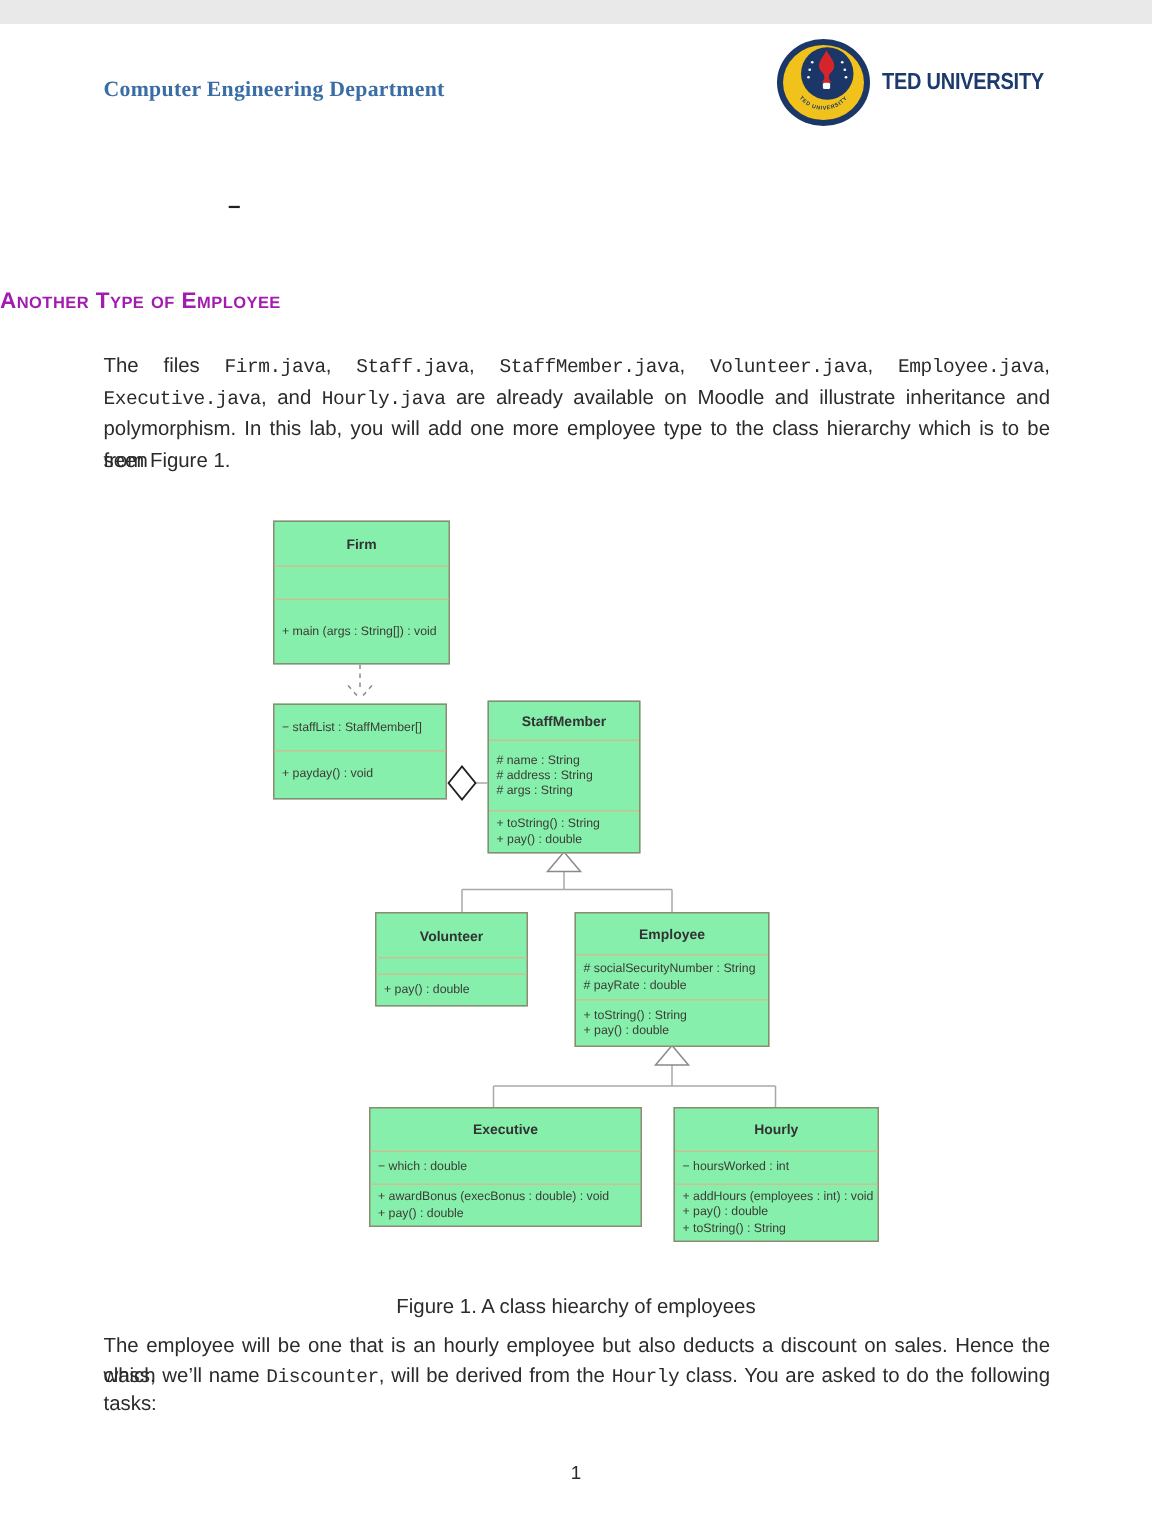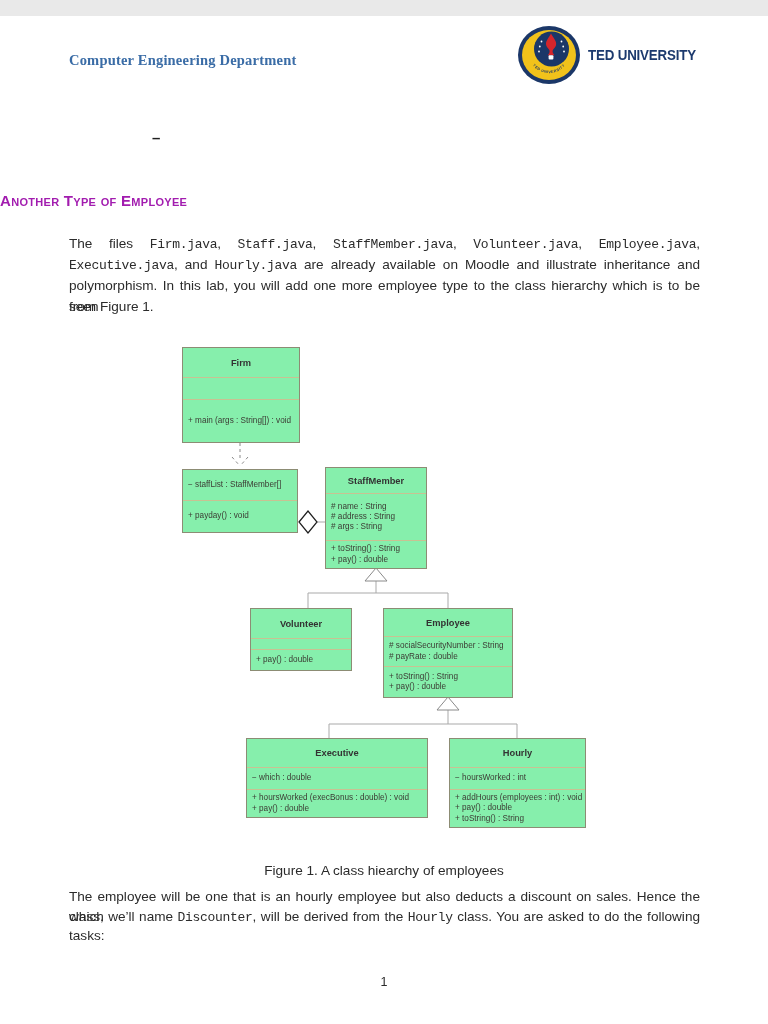--- a/index.html
+++ b/index.html
@@ -170,21 +170,21 @@
           <div class="uml-line">+ pay() : double</div>
         </div>
     </div>
 
     <div class="uml-box" style="left:246px; top:722px; width:182px;">
       <div class="uml-head" style="height:29px;">Executive</div>
       <div class="uml-sec" style="height:22px;">
           <div class="uml-line">− which : double</div>
         </div>
       <div class="uml-sec" style="height:27px;">
-          <div class="uml-line">+ hoursWorked (execBonus : double) : void</div>
+          <div class="uml-line">+ awardBonus (execBonus : double) : void</div>
           <div class="uml-line">+ pay() : double</div>
         </div>
     </div>
 
     <div class="uml-box" style="left:449px; top:722px; width:137px;">
       <div class="uml-head" style="height:29px;">Hourly</div>
       <div class="uml-sec" style="height:22px;">
           <div class="uml-line">− hoursWorked : int</div>
         </div>
       <div class="uml-sec" style="height:37px;">

